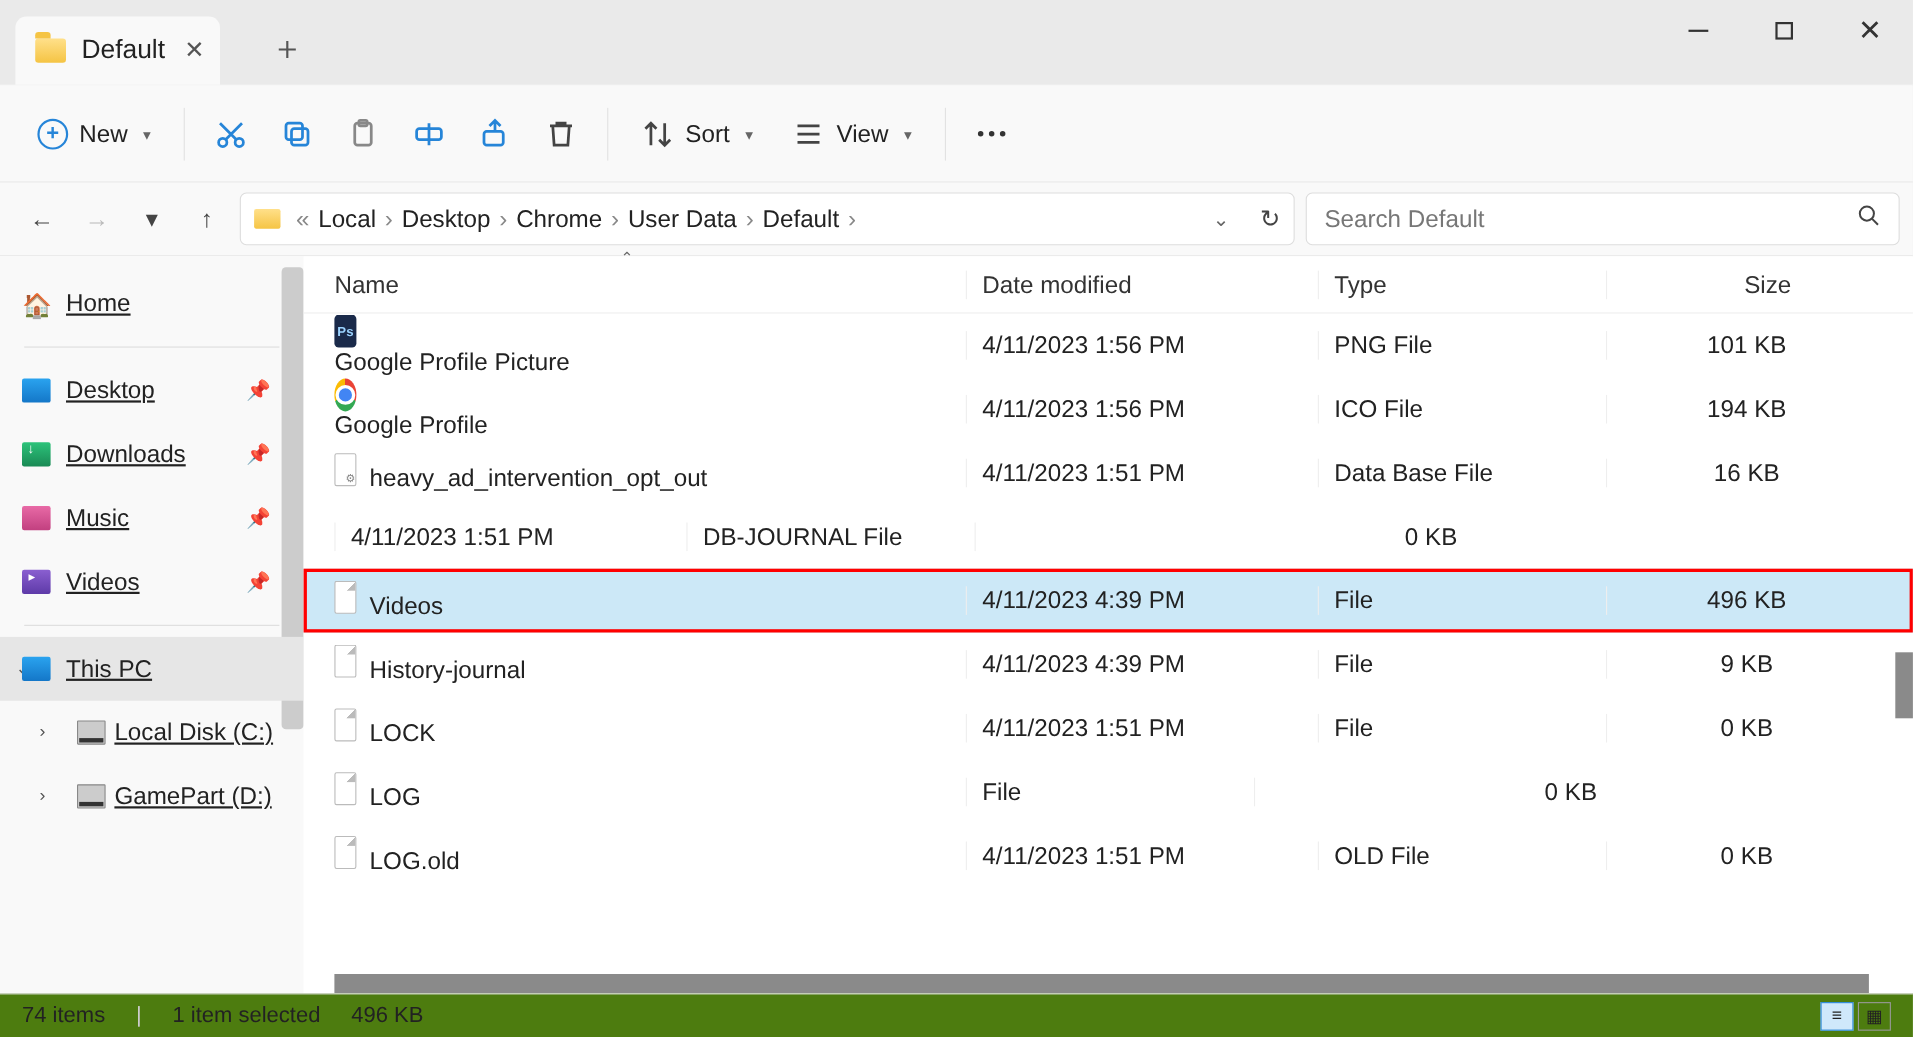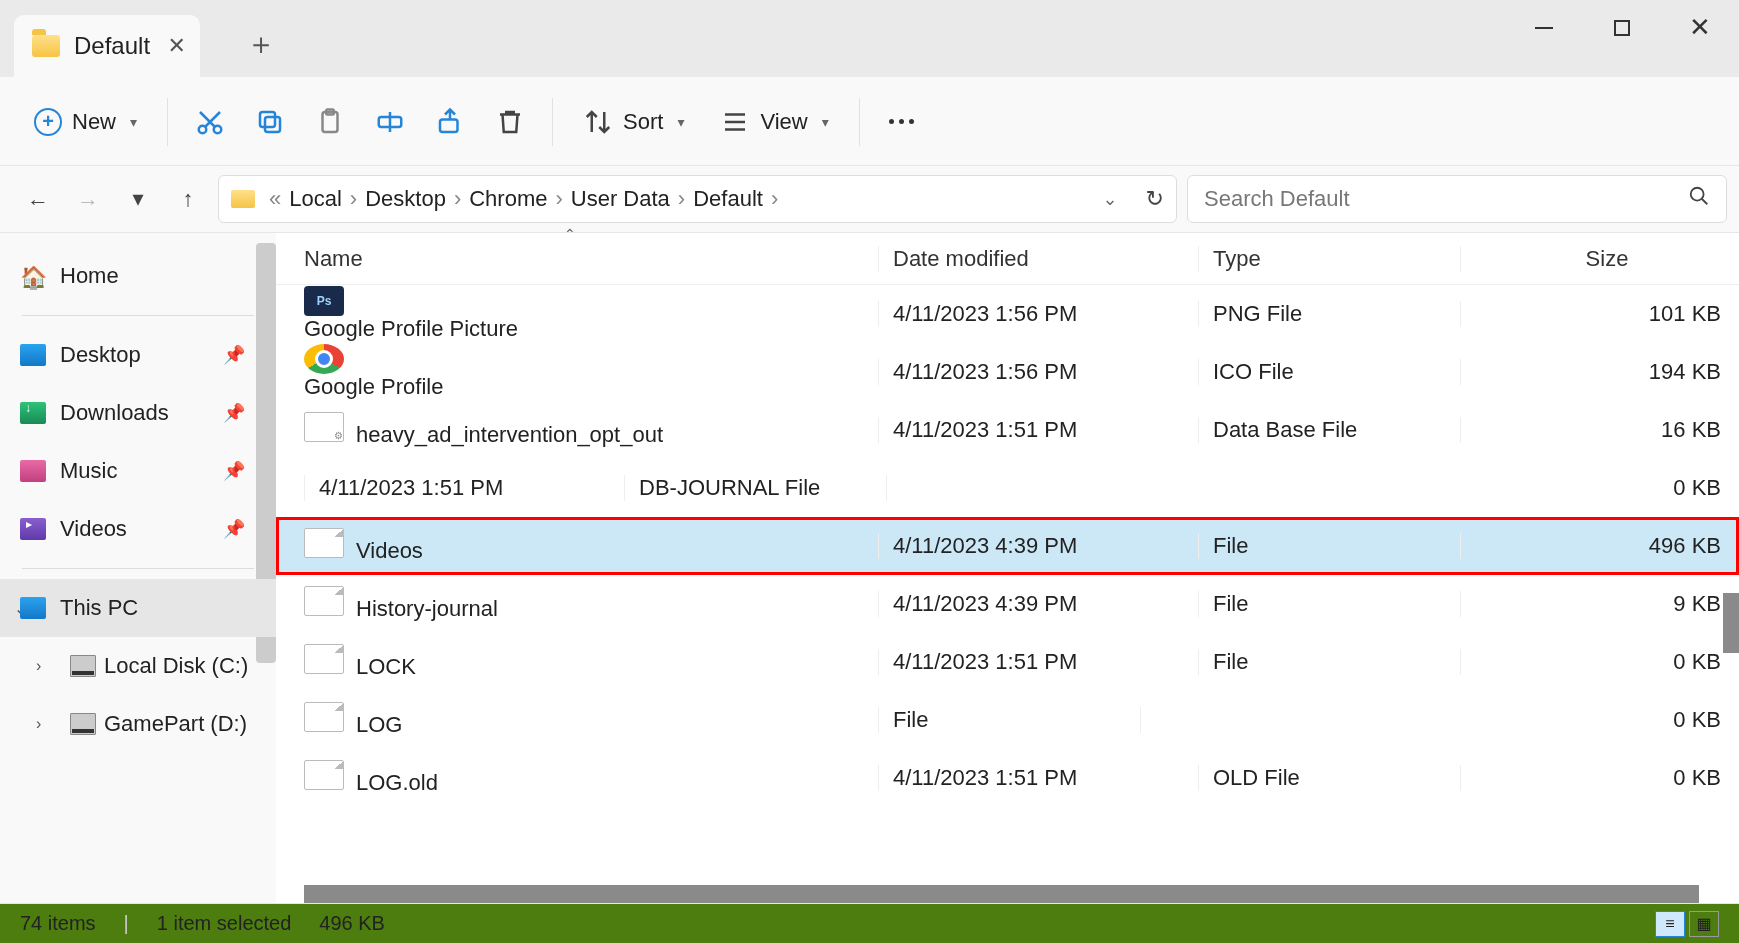--- a/index.html
+++ b/index.html
@@ -37,44 +37,44 @@
   .address { flex:1; height:48px; border:1px solid #ddd; border-radius:6px; background:#fff; display:flex; align-items:center; padding:0 12px; font-size:22px; gap:8px; position:relative; }
   .address .folder-ico2 { width:24px; height:18px; background:linear-gradient(#ffe08a,#f5c444); border-radius:2px; position:relative; margin-right:6px; }
   .address .crumb-sep { color:#888; }
   .address .recent { margin-left:auto; color:#666; font-size:18px; }
   .address .refresh { margin-left:20px; color:#444; font-size:22px; }
   .search { width:540px; height:48px; border:1px solid #ddd; border-radius:6px; background:#fff; display:flex; align-items:center; padding:0 16px; font-size:22px; color:#777; position:relative; }
   .search .mag { position:absolute; right:16px; }
 
   
   .main { position:relative; height: calc(943px - 78px - 88px - 66px - 40px); background:#fff; display:flex; border-top:1px solid #e6e6e6; }
-  .sidebar { width:276px; background:#f9f9f9; padding:14px 0 0 0; font-size:22px; position:relative; }
+  .sidebar { width:276px; background:#f9f9f9; padding:14px 0 0 0; font-size:22px; position:relative;text-decoration:underline; }
   .side-scroll { position:absolute; right:0; top:10px; width:20px; height:420px; background:#ccc; border-radius:4px; }
   .side-item { display:flex; align-items:center; height:58px; padding-left:60px; position:relative; }
   .side-item .pin { position:absolute; right:30px; color:#999; font-size:18px; }
   .side-item .ic { position:absolute; left:20px; width:26px; height:22px; }
   .side-item.selected { background:#e6e6e6; }
   .side-divider { height:1px; background:#ddd; margin:10px 22px 10px 22px; }
   .side-sub { padding-left: 90px; }
   .chev-left-tree { position:absolute; left:14px; font-size:16px; color:#555; }
   .chev-right-tree { position:absolute; left:36px; font-size:16px; color:#555; }
 
   
   .filelist { flex:1; position:relative; background:#fff; }
   .fl-head { position:sticky; top:0; height:52px; display:flex; align-items:center; border-bottom:1px solid #eee; font-size:22px; color:#333; padding-left:28px; }
   .col-name { width:574px; position:relative; }
   .col-date { width:320px; padding-left:14px; border-left:1px solid #eee; }
   .col-type { width:262px; padding-left:14px; border-left:1px solid #eee; }
   .col-size { flex:1; padding-left:14px; border-left:1px solid #eee; text-align:center; }
   .sort-ind { position:absolute; left:260px; top:-20px; font-size:14px; color:#666; }
   .rows { }
   .row { display:flex; align-items:center; height:58px; padding-left:28px; font-size:22px; }
-  .row .col-size { text-align:right; padding-right:18px; }
+  .row .col-size { padding-right:38px; }
   .row.selected { background:#cce8f7; outline:3px solid red; outline-offset:-3px; }
-  .row .file-ico { width:40px; height:30px; margin-right:12px; display:inline-block; position:relative; }
+  .row .file-ico { width:20px; height:30px; margin-right:12px; display:inline-block; position:relative; }
   .file-ico.blank { background:#fff; border:1px solid #bbb; border-radius:2px; }
   .file-ico.blank::after { content:""; position:absolute; top:0; right:0; width:8px; height:8px; background:linear-gradient(135deg, transparent 50%, #bbb 50%); }
   .file-ico.ps { background:#1a2a4a; display:flex; align-items:center; justify-content:center; color:#9bd3ff; font-size:12px; font-weight:bold; border-radius:4px; }
   .file-ico.chrome { border-radius:50%; background: conic-gradient(#ea4335 0 120deg,#34a853 120deg 240deg,#fbbc05 240deg 360deg); display:flex; align-items:center; justify-content:center; }
   .file-ico.chrome::after { content:""; width:12px; height:12px; background:#4285f4; border:3px solid #fff; border-radius:50%; }
   .file-ico.db { background:#fff; border:1px solid #bbb; border-radius:2px; }
   .file-ico.db::before { content:"⚙"; font-size:10px; position:absolute; bottom:0; right:0; color:#888; }
   .hscroll { position:absolute; bottom:0; left:28px; right:40px; height:18px; background:#8a8a8a; }
   .vscroll-outer { position:absolute; right:-4px; top:360px; width:20px; height:60px; background:#8a8a8a; }
 

